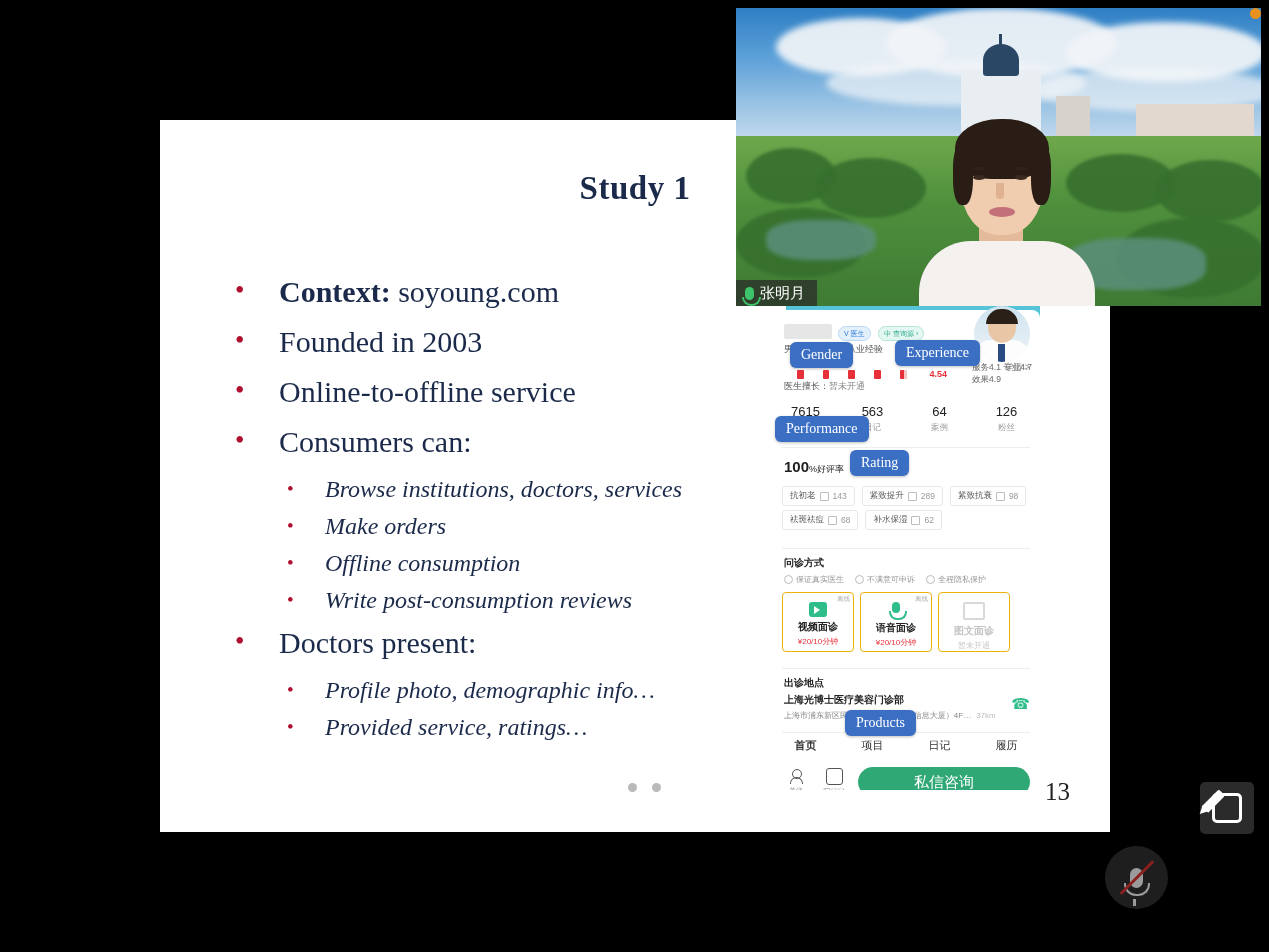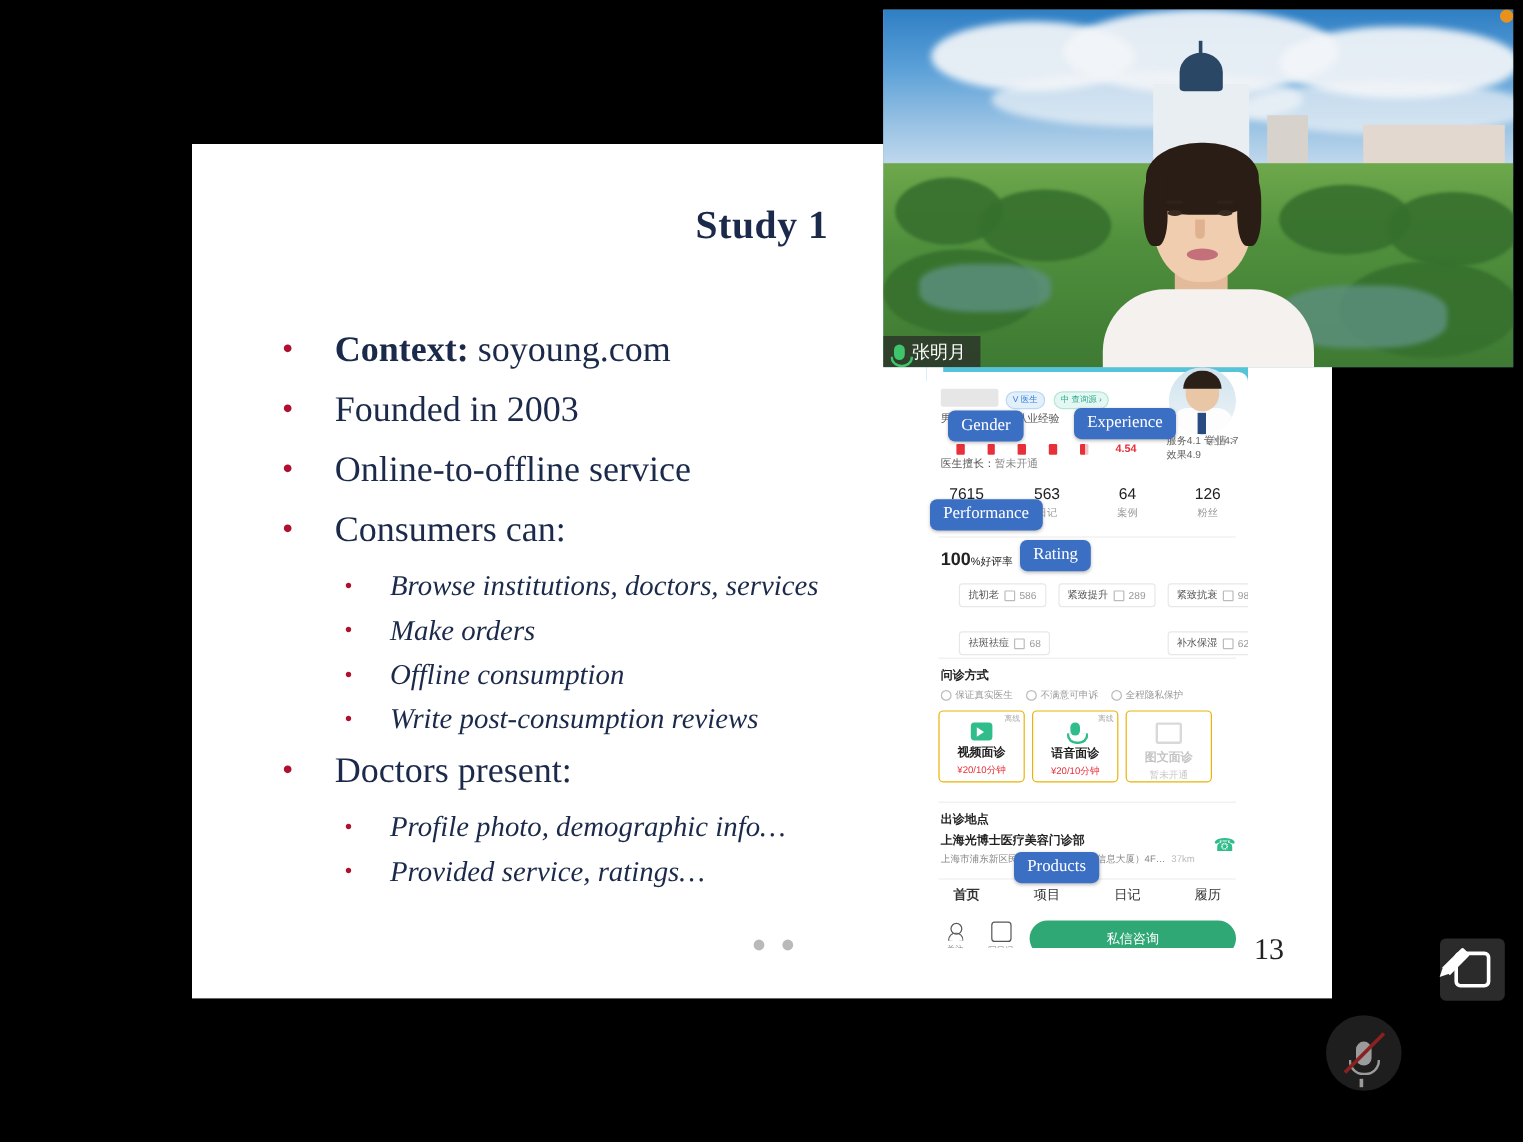--- a/index.html
+++ b/index.html
@@ -48,21 +48,21 @@
   .goodat{position:absolute;left:12px;top:70px;font-size:9px;color:#555;}
   .goodat em{font-style:normal;color:#888;}
   .stats{position:absolute;left:0;top:94px;width:268px;display:flex;}
   .stats .cel{flex:1;text-align:center;}
   .stats .n{font-size:13px;font-weight:normal;color:#222;}
   .stats .l{font-size:8.5px;color:#999;margin-top:3px;}
   .divline{position:absolute;left:10px;width:248px;height:1px;background:#eee;}
   .rate{position:absolute;left:12px;top:148px;}
   .rate .big{font-size:15px;font-weight:bold;color:#222;}
   .rate .sm{font-size:9px;color:#222;}
-  .tags{position:absolute;left:27px;top:176px;width:250px;display:flex;flex-wrap:wrap;gap:20px 7px;justify-content:space-between;}
+  .tags{position:absolute;left:10px;top:176px;width:250px;display:flex;flex-wrap:wrap;gap:4px 7px;}
   .tag{border:1px solid #e8e8e8;border-radius:3px;padding:3px 7px;font-size:8.5px;color:#555;
     display:flex;align-items:center;gap:4px;background:#fff;}
   .tag .cnt{color:#999;}
   .tag .thumb{width:7px;height:7px;border:1px solid #bbb;border-radius:1px;}
   .sect{position:absolute;font-size:10px;font-weight:bold;color:#222;}
   .guar{position:absolute;left:12px;top:264px;display:flex;gap:11px;font-size:8px;color:#999;}
   .guar span{display:flex;align-items:center;gap:3px;}
   .guar i{width:7px;height:7px;border:1px solid #bbb;border-radius:50%;display:inline-block;}
   .consult{position:absolute;left:10px;top:282px;display:flex;gap:6px;}
   .ccard{width:70px;height:58px;border:1px solid #eab308;border-radius:4px;position:relative;text-align:center;background:#fff;}
@@ -85,21 +85,21 @@
   .tabbar{position:absolute;left:0;top:428px;width:268px;display:flex;}
   .tabbar div{flex:1;text-align:center;font-size:11px;color:#333;}
   .tabbar div.act{font-weight:bold;}
   .botbar{position:absolute;left:0;top:450px;width:268px;height:44px;display:flex;align-items:center;padding:0 10px;box-sizing:border-box;gap:10px;}
   .botic{width:28px;text-align:center;}
   .botic .g{width:15px;height:15px;margin:0 auto 2px;border:1.6px solid #555;border-radius:3px;}
   .botic .g.person{border-radius:50% 50% 4px 4px;border:0;position:relative;}
   .botic .g.person:before{content:"";position:absolute;left:3px;top:0;width:8px;height:8px;border:1.6px solid #555;border-radius:50%;}
   .botic .g.person:after{content:"";position:absolute;left:1px;bottom:0;width:11px;height:6px;border:1.6px solid #555;border-bottom:0;border-radius:7px 7px 0 0;}
   .botic .t{font-size:7px;color:#888;}
-  .bigbtn{flex:1;height:30px;border-radius:15px;background:#2fa876;color:#fff;font-size:11px;
+  .bigbtn{flex:1;height:30px;border-radius:15px;background:#2fa876;color:#fff;font-size:15px;
     display:flex;align-items:center;justify-content:center;}
 
   
   .callout{position:absolute;background:#3b6fc4;color:#fff;border-radius:6px;
     font-family:"Liberation Serif",serif;font-size:14px;padding:5px 11px;white-space:nowrap;
     box-shadow:0 1px 3px rgba(0,0,0,.25);}
 
   
   .video{position:absolute;left:736px;top:8px;width:525px;height:298px;overflow:hidden;background:#7fb2d8;}
   .vsky{position:absolute;left:0;top:0;width:525px;height:140px;
@@ -264,21 +264,21 @@
         <div class="divline" style="top:137px;"></div>
 
         <div class="rate">
           <span class="big">100</span><span class="sm">%好评率</span>
         </div>
 
         <div class="tags">
           <span class="tag">
               <span>抗初老</span>
               <i class="thumb"></i>
-              <span class="cnt">586</span>
+              <span class="cnt">143</span>
             </span>
           <span class="tag">
               <span>紧致提升</span>
               <i class="thumb"></i>
               <span class="cnt">289</span>
             </span>
           <span class="tag">
               <span>紧致抗衰</span>
               <i class="thumb"></i>
               <span class="cnt">98</span>

